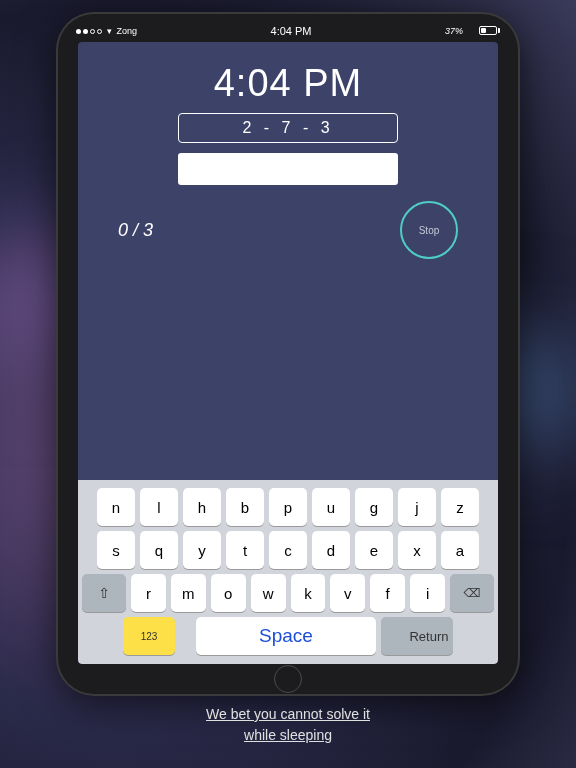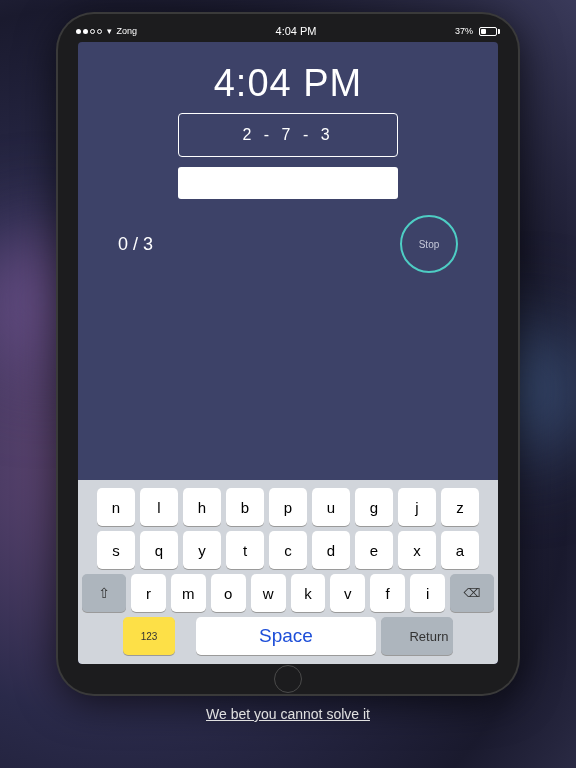--- a/index.html
+++ b/index.html
@@ -87,24 +87,25 @@
     }
 
     .status-center {
       font-size: 11px;
       color: #fff;
       font-weight: 500;
     }
 
     .status-right {
       display: flex;
-      align-items: center;
-      gap: 6px;
+      align-items: flex-start;
+      gap: 16px;
       font-size: 9px;
       color: #fff;
+      font-style: italic;
     }
 
     .battery-icon {
       display: flex;
       align-items: center;
       gap: 1px;
     }
     .battery-body {
       width: 18px; height: 9px;
       border: 1px solid #fff;
@@ -160,21 +161,21 @@
     .prompt-text {
       font-size: 14px;
       color: #c5c8d8;
       margin-bottom: 16px;
     }
 
     .sequence-box {
       width: 220px;
       border: 1.5px solid #fff;
       border-radius: 4px;
-      padding: 12px 16px;
+      padding: 5px 16px;
       text-align: center;
       color: #fff;
       font-size: 16px;
       font-weight: 500;
       letter-spacing: 4px;
       margin-bottom: 10px;
       background: transparent;
     }
 
     .answer-box {
@@ -190,20 +191,21 @@
       display: flex;
       align-items: center;
       justify-content: space-between;
       padding: 0 10px;
     }
 
     .progress-text {
       font-size: 18px;
       color: #fff;
       font-weight: 300;
+      font-style: italic;
     }
 
     .stop-button {
       width: 58px;
       height: 58px;
       border-radius: 50%;
       border: 2px solid #4ecdc4;
       background: transparent;
       color: #c5c8d8;
       font-size: 10px;
@@ -469,13 +471,14 @@
     </div>
   </div>
 
   <div class="home-button-area">
     <div class="home-button"></div>
   </div>
 </div>
 
 <div class="caption">
   <div>We bet you cannot solve it</div>
+  <div>while sleeping</div>
 </div>
 
 </body></html>

